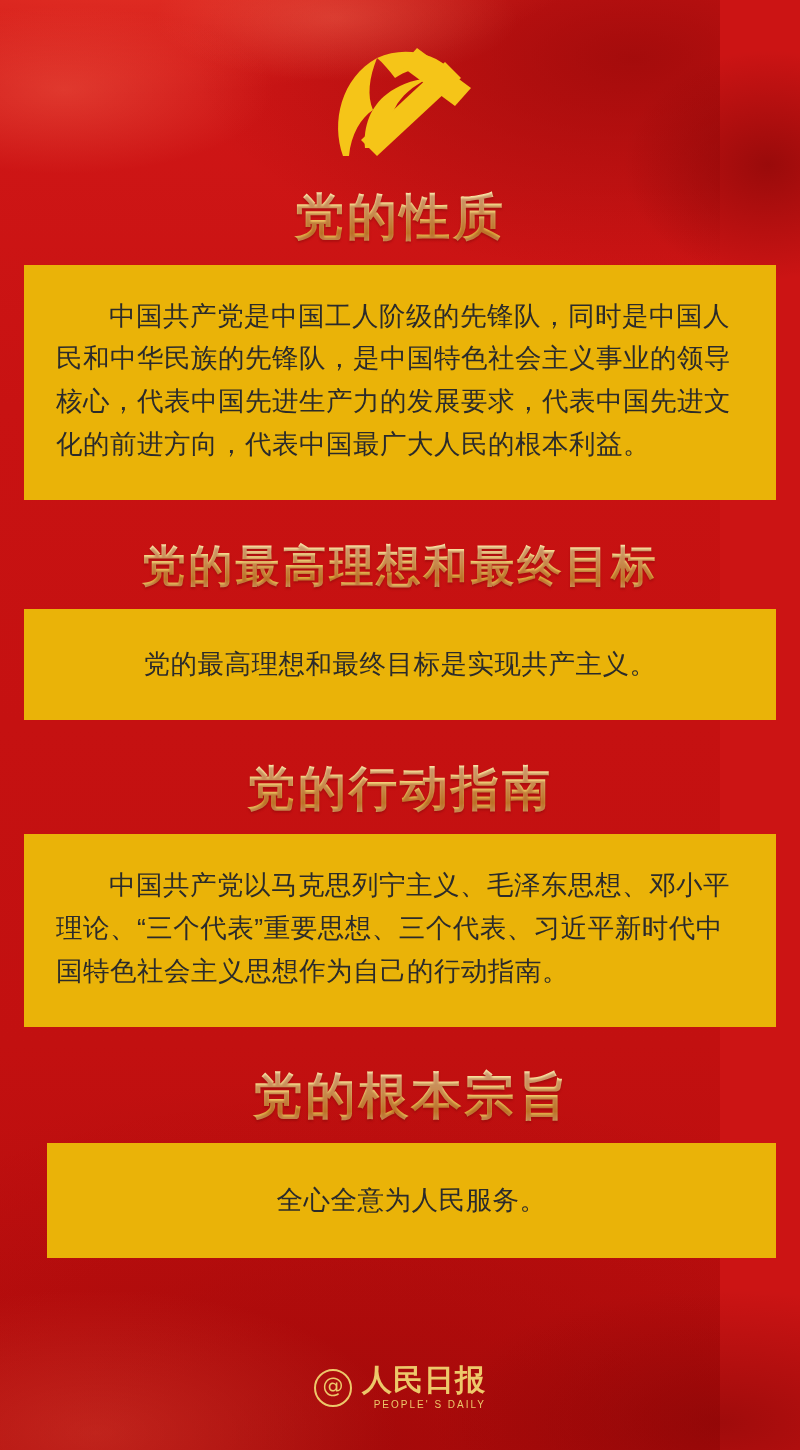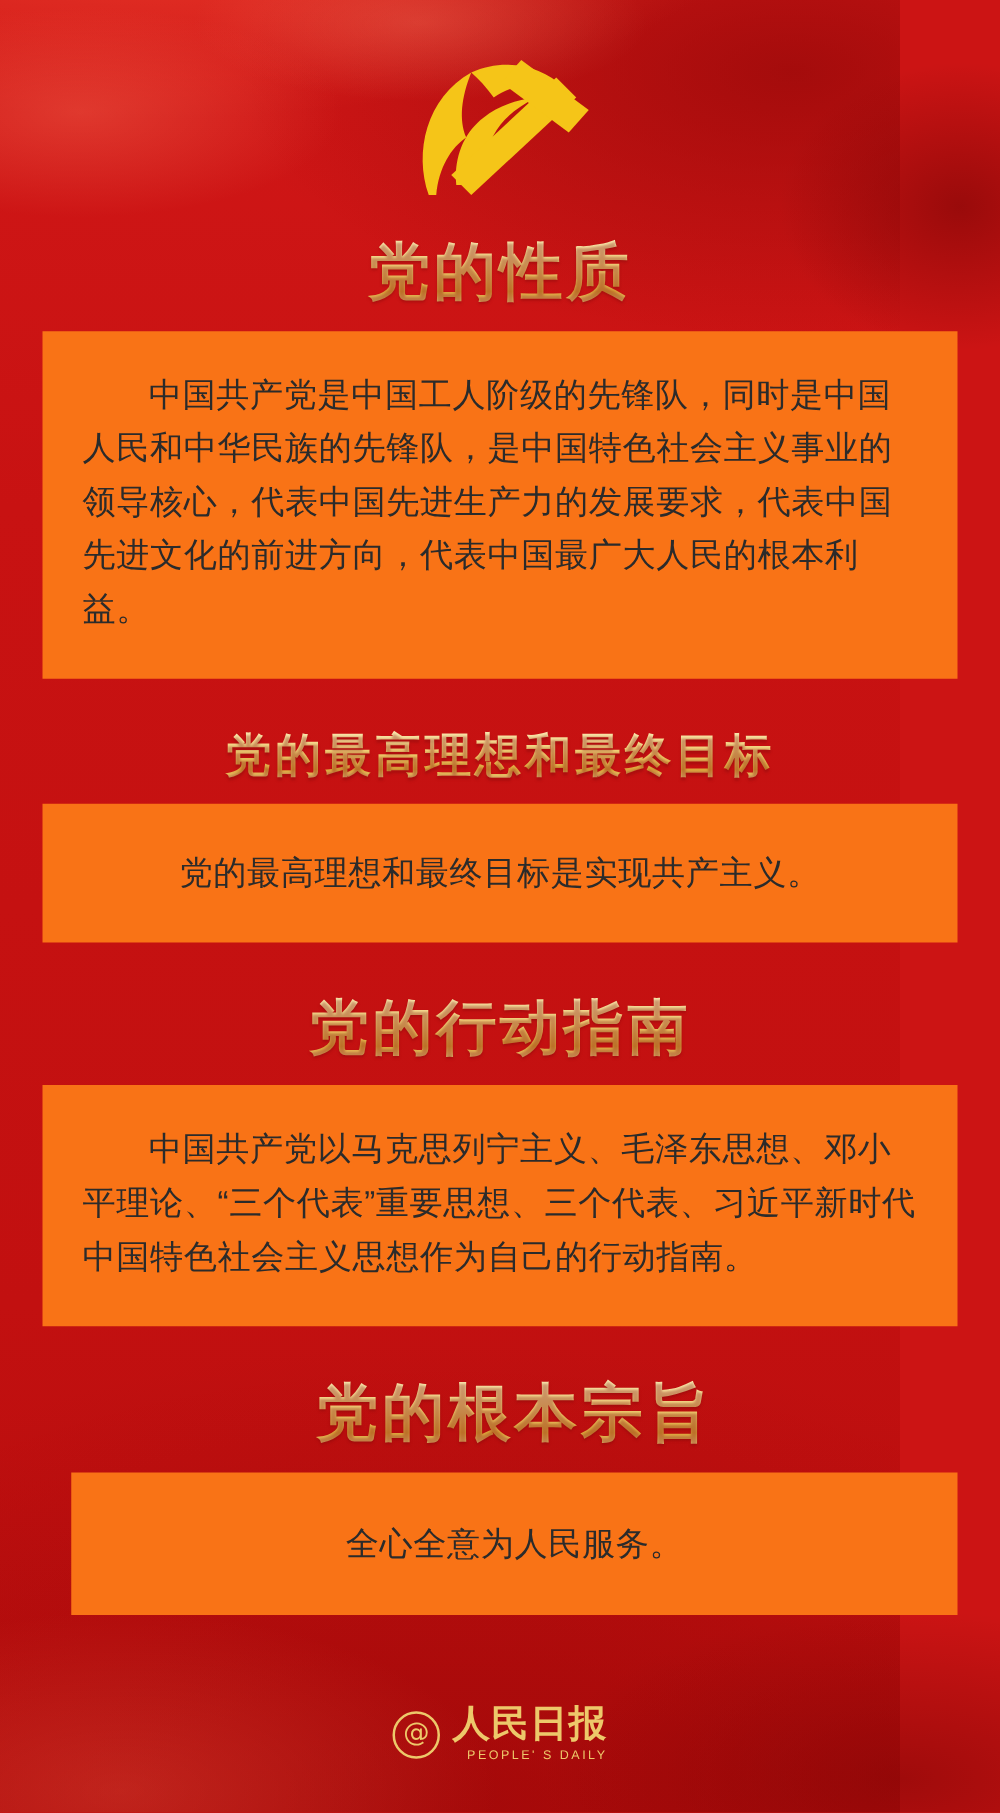--- a/index.html
+++ b/index.html
@@ -78,42 +78,42 @@
     margin: 0 0 16px 0;
     color: #f5d98a;
     background: linear-gradient(180deg, #fdf0bf 0%, #f2cf72 45%, #dfa83a 75%, #f7e2a4 100%);
     -webkit-background-clip: text;
     background-clip: text;
     -webkit-text-fill-color: transparent;
     text-shadow: 0 2px 2px rgba(120,10,10,0.35);
   }
 
   .card {
-    background: #f97316;
-    margin: 0 34px;
+    background: #eab308;
+    margin: 0 24px;
     padding: 28px 30px;
     box-sizing: border-box;
   }
   .card p {
     margin: 0;
     color: #2b2b2b;
     font-size: 26.5px;
     line-height: 1.62;
     letter-spacing: 0.5px;
   }
   .card p.indent { text-indent: 2em; }
   .card p.center { text-align: center; }
 
   .sec-nature .card { padding: 30px 32px 34px; }
   .sec-goal .card { padding: 34px 30px; }
   .sec-guide .card { padding: 30px 32px 34px; }
   .sec-purpose .card { padding: 36px 30px; }
 
   .sec-nature .section-title { font-size: 50px; }
-  .sec-goal .section-title { font-size: 37px; }
+  .sec-goal .section-title { font-size: 44px; }
   .sec-guide .section-title { font-size: 48px; }
   .sec-purpose .section-title { font-size: 50px; }
 
   .sec-goal { margin-top: 38px; }
   .sec-guide { margin-top: 38px; }
   .sec-purpose { margin-top: 38px; padding-left: 23px; }
 
   
   .footer {
     position: absolute;

